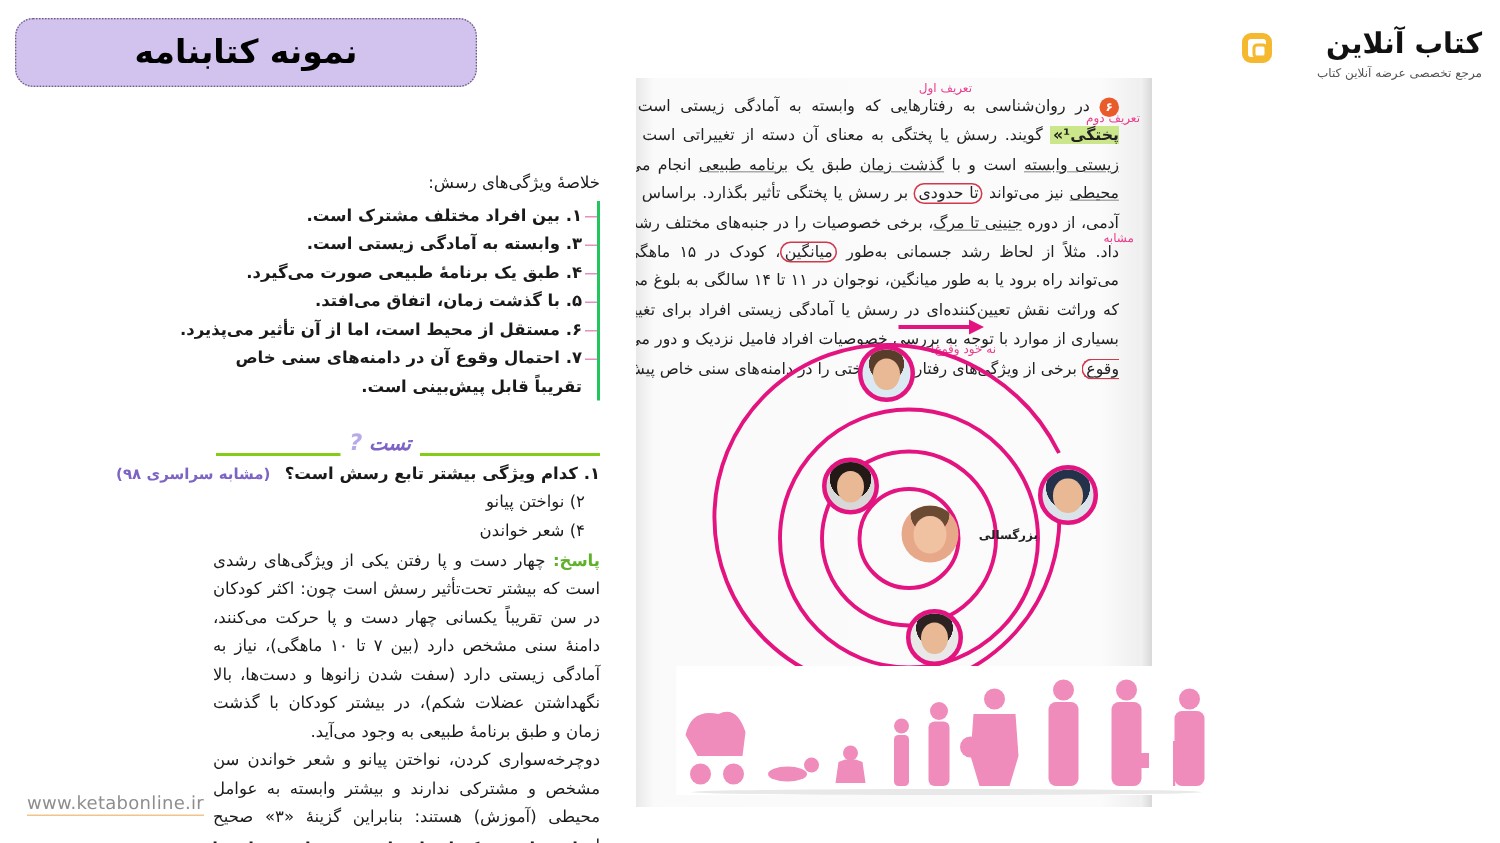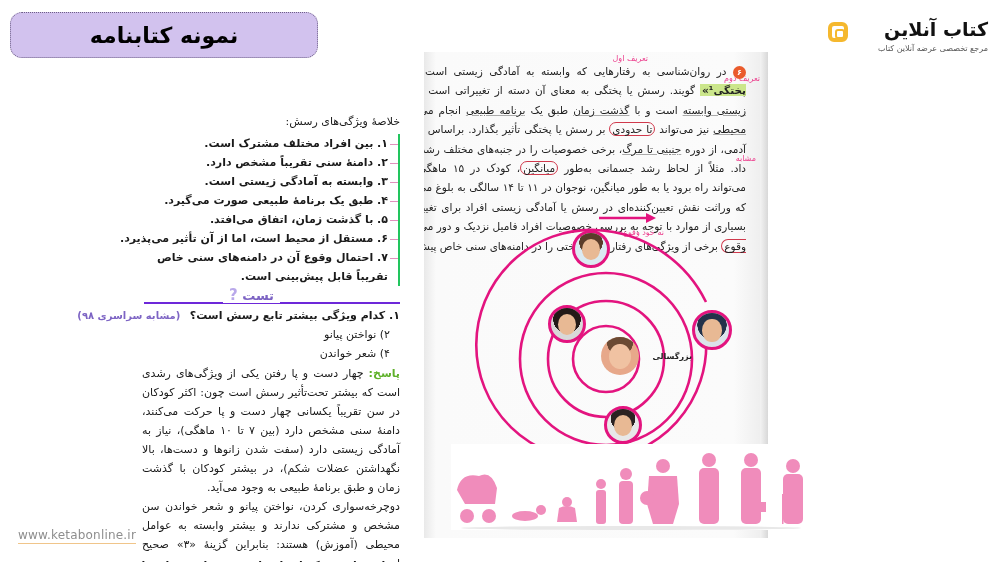--- a/index.html
+++ b/index.html
@@ -23,21 +23,21 @@
   .logo-tag { position: absolute; right: 4px; top: 26px; font-size: 8px; color: #555; white-space: nowrap; }
 
   
   .left-page { position: absolute; left: 136px; top: 62px; width: 268px; height: 470px; direction: rtl; color: #1a1a1a; font-size: 11px; line-height: 19px; margin-top: 48px; }
   .summary-title { position: absolute; right: 4px; top: 2px; font-size: 11px; }
   .summary-list { position: absolute; right: 4px; top: 24px; width: 250px; border-right: 2px solid #22c55e; padding-right: 10px; }
   .summary-item { position: relative; font-size: 11px; line-height: 19px; font-weight: bold; white-space: nowrap; }
   .summary-item::before { content: ""; position: absolute; right: -10px; top: 10px; width: 8px; height: 1px; background: #e48fbd; }
   .summary-item.wrap { white-space: normal; }
 
-  .test-header { position: absolute; right: 4px; top: 178px; width: 256px; height: 16px; border-bottom: 2px solid #6d28d9; }
+  .test-header { position: absolute; right: 4px; top: 178px; width: 256px; height: 16px; border-bottom: 2px solid #84cc16; font-style: italic; }
   .test-label { position: absolute; right: 120px; top: 0; background: #fff; padding: 0 6px; color: #7d64c4; font-weight: bold; font-size: 13px; line-height: 14px; }
   .test-label .qmark { color: #b9a8ea; font-size: 15px; }
 
   .q-line { position: absolute; right: 4px; width: 258px; white-space: nowrap; font-size: 11px; }
   .q-line .bold { font-weight: bold; }
   .q-source { color: #7d64c4; font-weight: bold; font-size: 10px; margin-right: 6px; }
   .opt-row { position: absolute; right: 14px; width: 240px; display: flex; justify-content: space-between; font-size: 11px; }
   .opt-row span { width: 120px; }
 
   .answer { position: absolute; right: 4px; top: 254px; width: 258px; font-size: 11px; line-height: 19px; text-align: justify; }
@@ -79,21 +79,20 @@
 <div class="logo">
   <span class="logo-mark"></span>
   <span class="logo-name">کتاب آنلاین</span>
   <span class="logo-tag">مرجع تخصصی عرضه آنلاین کتاب</span>
 </div>
 
 <div class="left-page">
   <div class="summary-title">خلاصهٔ ویژگی‌های رسش:</div>
   <div class="summary-list">
     <div class="summary-item">۱. بین افراد مختلف مشترک است.</div>
-    <div class="summary-item">۲. دامنهٔ سنی تقریباً مشخص دارد.</div>
     <div class="summary-item">۳. وابسته به آمادگی زیستی است.</div>
     <div class="summary-item">۴. طبق یک برنامهٔ طبیعی صورت می‌گیرد.</div>
     <div class="summary-item">۵. با گذشت زمان، اتفاق می‌افتد.</div>
     <div class="summary-item">۶. مستقل از محیط است، اما از آن تأثیر می‌پذیرد.</div>
     <div class="summary-item wrap">۷. احتمال وقوع آن در دامنه‌های سنی خاص تقریباً قابل پیش‌بینی است.</div>
   </div>
 
   <div class="test-header">
     <span class="test-label"><span>تست</span> <span class="qmark">?</span></span>
   </div>

